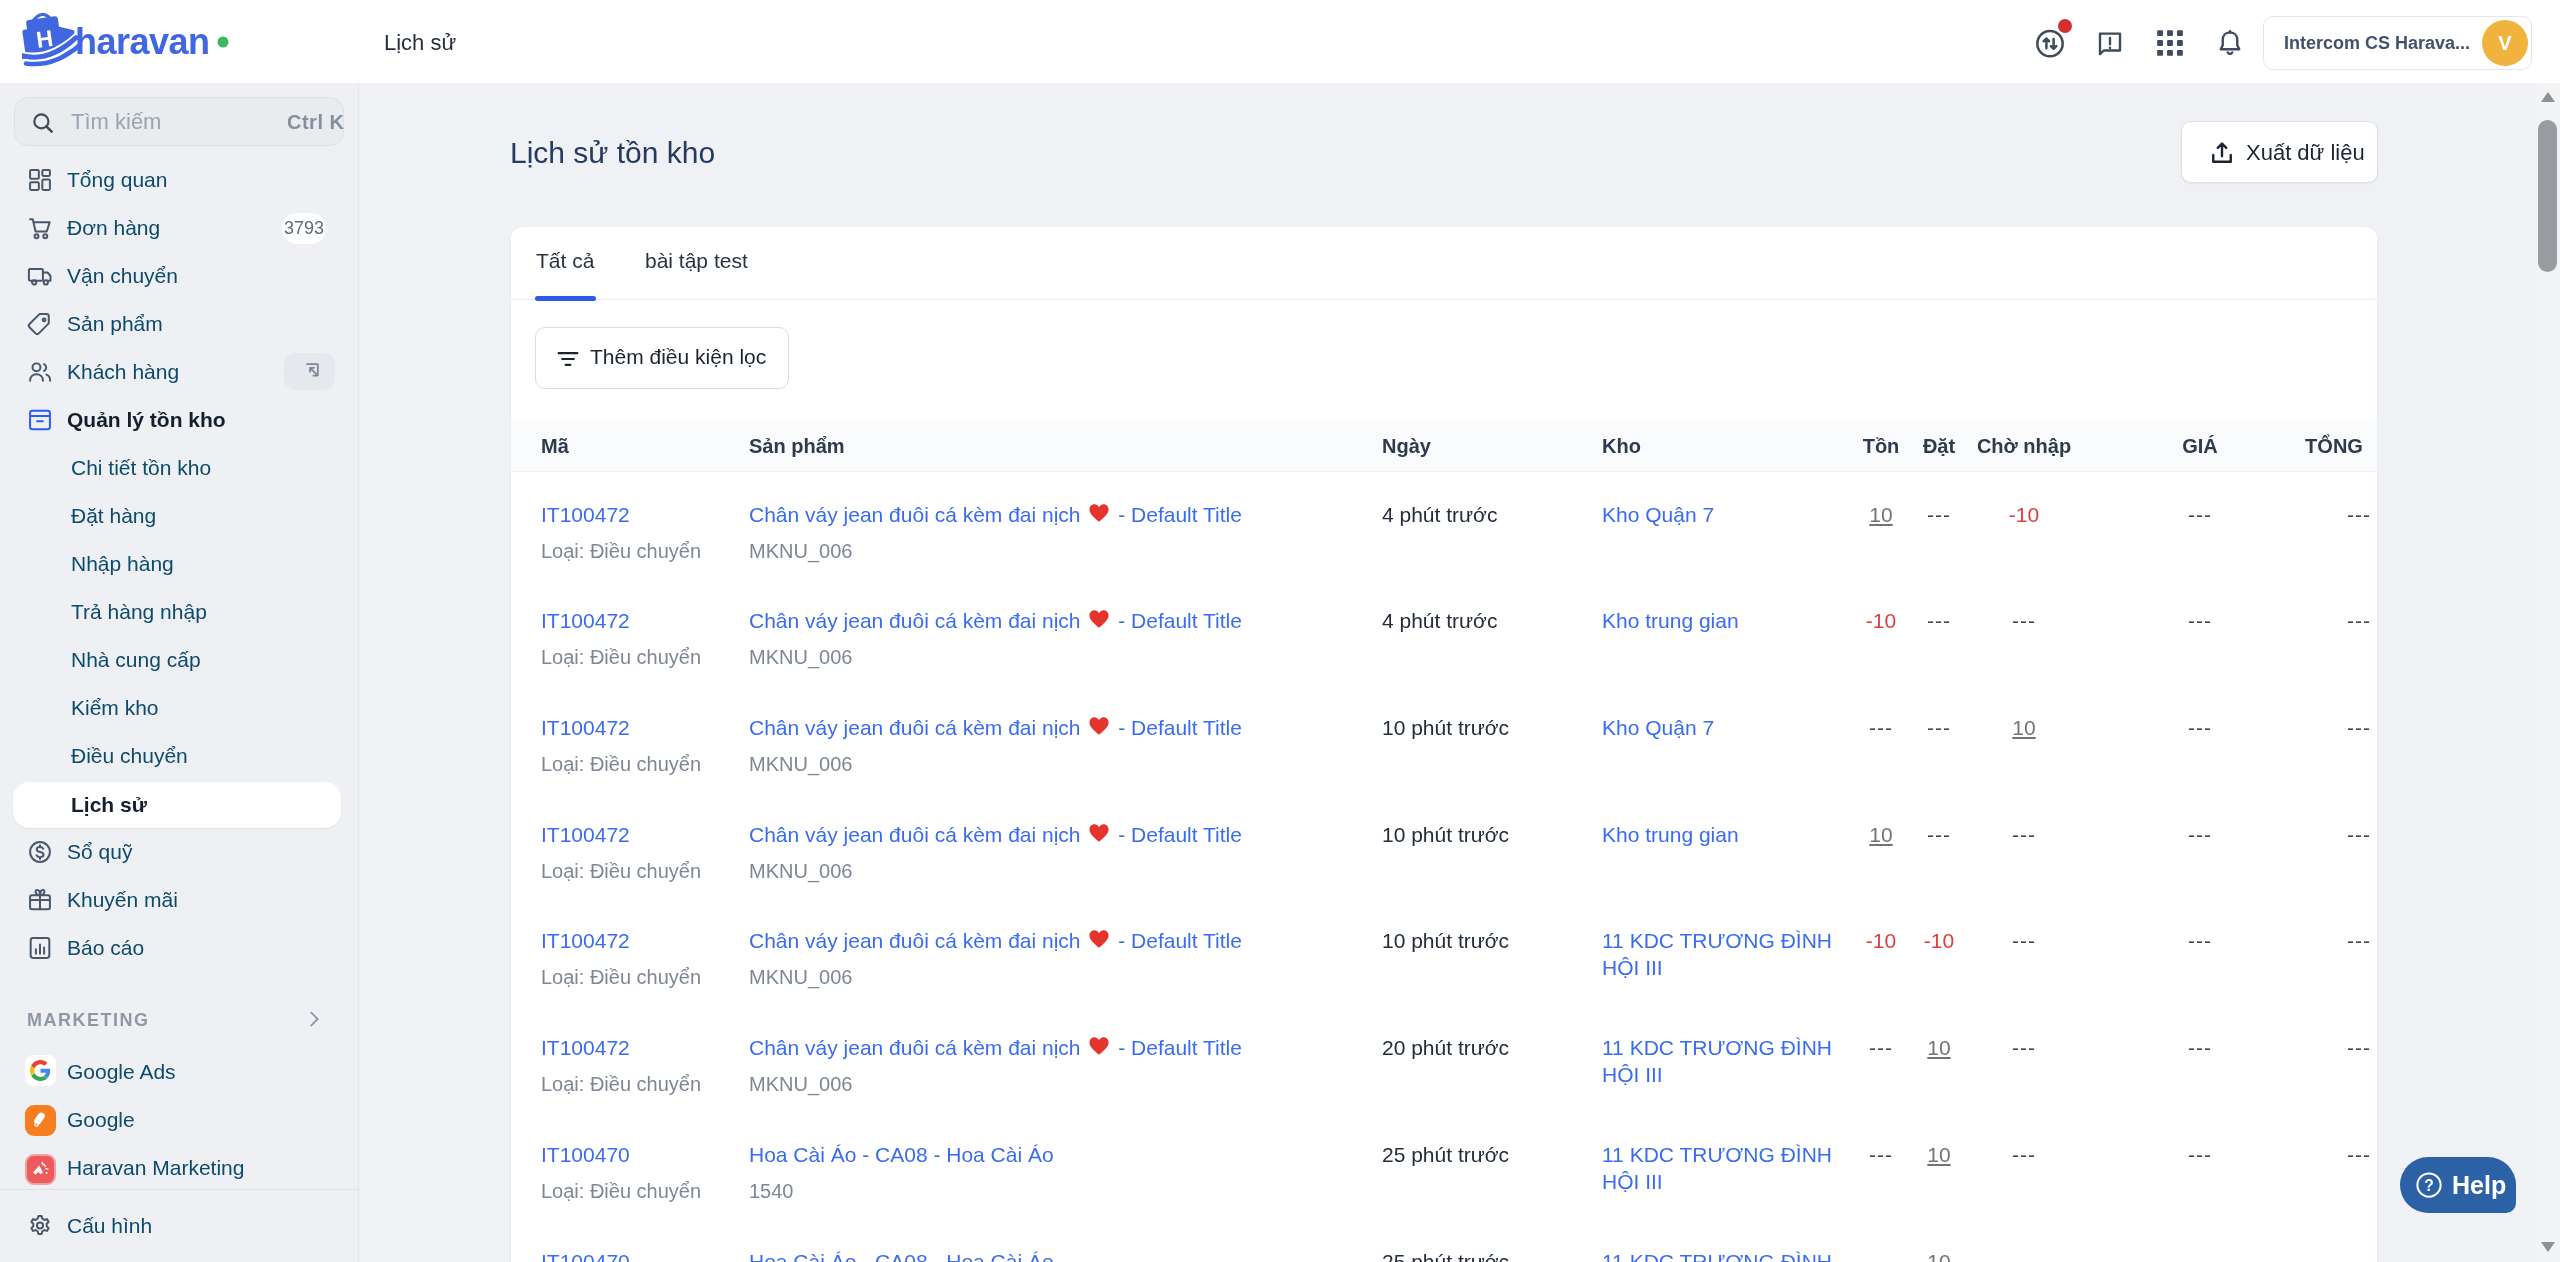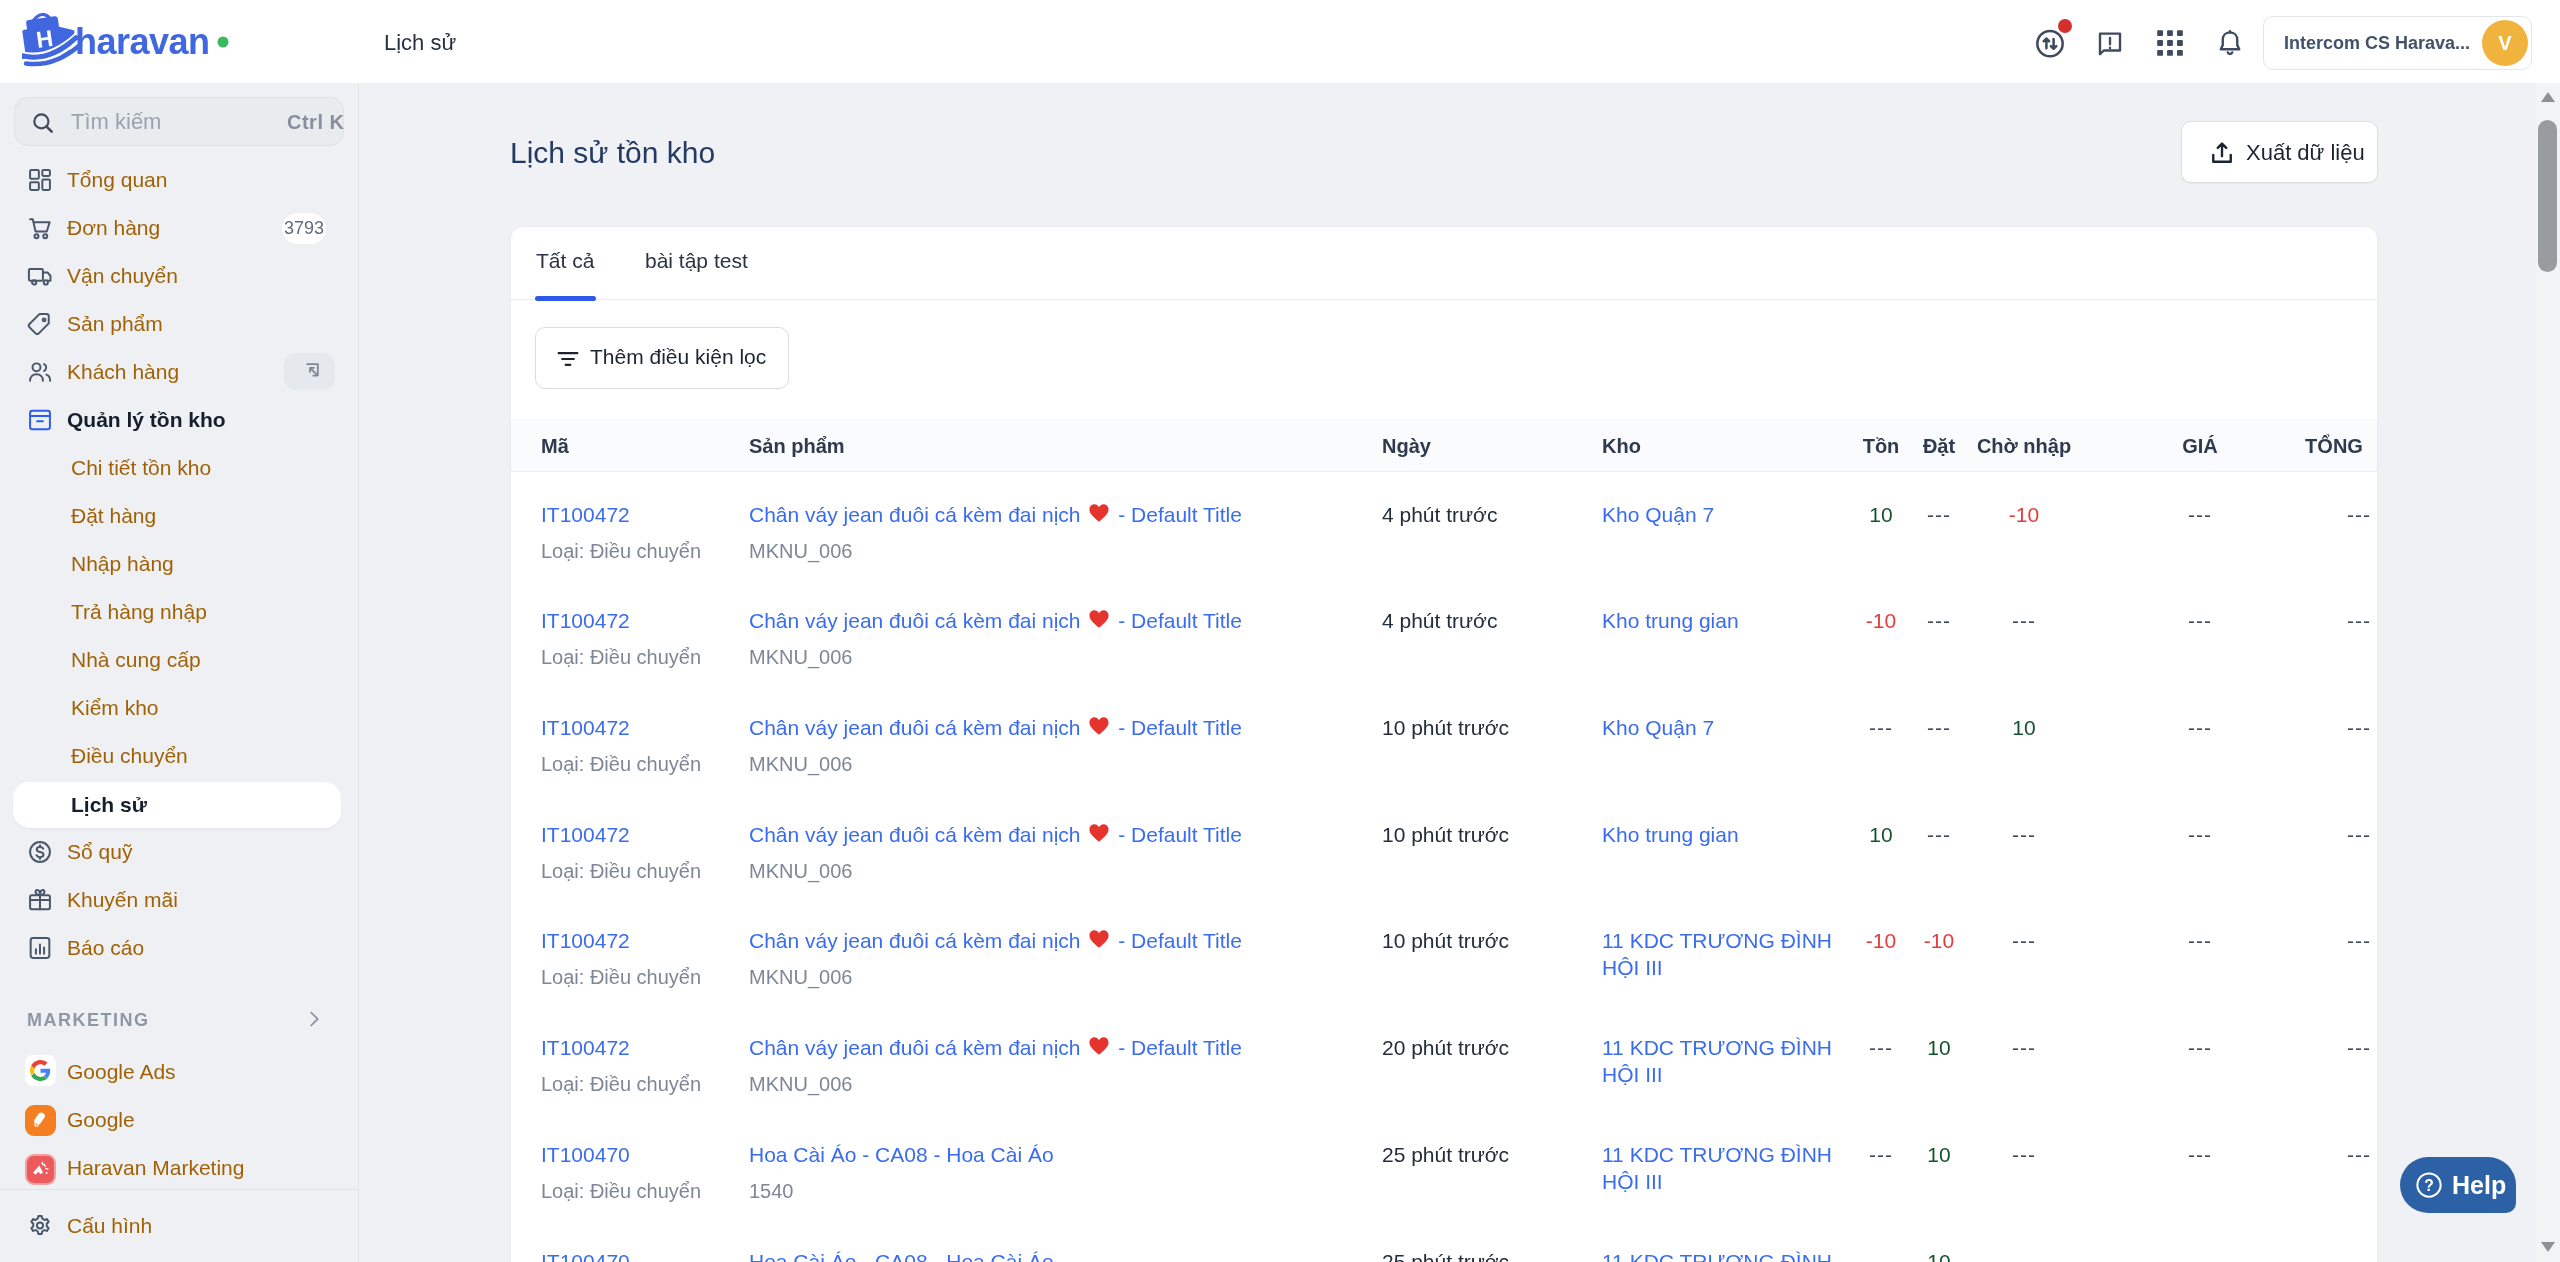--- a/index.html
+++ b/index.html
@@ -4,25 +4,25 @@
 <style>
 * { margin:0; padding:0; box-sizing:border-box; }
 html,body { width:2560px; height:1262px; overflow:hidden; }
 body { font-family:"Liberation Sans", sans-serif; background:#f0f1f4; position:relative; }
 .abs { position:absolute; }
 .topbar { position:absolute; left:0; top:0; width:2560px; height:83px; background:#fff; z-index:5; }
 .sidebar { position:absolute; left:0; top:83px; width:359px; height:1179px; background:#eef0f3; border-right:1px solid #e3e5e9; }
 .searchbox { position:absolute; left:14px; top:14px; width:330px; height:49px; background:#e9ecef; border:1px solid #dde1e6; border-radius:14px; }
 .mi { position:absolute; left:0; width:359px; height:48px; display:flex; align-items:center; }
 .mi .ic { position:absolute; left:26px; width:28px; height:28px; }
-.mi .tx { position:absolute; left:67px; font-size:21px; color:#a16207; white-space:nowrap; }
+.mi .tx { position:absolute; left:67px; font-size:21px; color:#0c4a6e; white-space:nowrap; }
 .mi .sub { left:71px; }
 .cell { position:absolute; font-size:21px; color:#242d3b; white-space:nowrap; line-height:30px; }
 .link { color:#3a6cf0; }
-.green { color:#14532d; }
+.green { color:#737373;text-decoration:underline; }
 .red { color:#e03e3e; }
 .gray { color:#7e8795; }
 .cc { transform:translateX(-50%); }
 .rr { transform:translateX(-100%); }
 </style>
 </head>
 <body>
 <div class="topbar">
     <svg class="abs" style="left:22px;top:8px" width="240" height="68" viewBox="0 0 240 68">
 <rect x="33" y="20" width="17" height="27" rx="2" transform="rotate(14 41 33)" fill="#4066e0"></rect>

